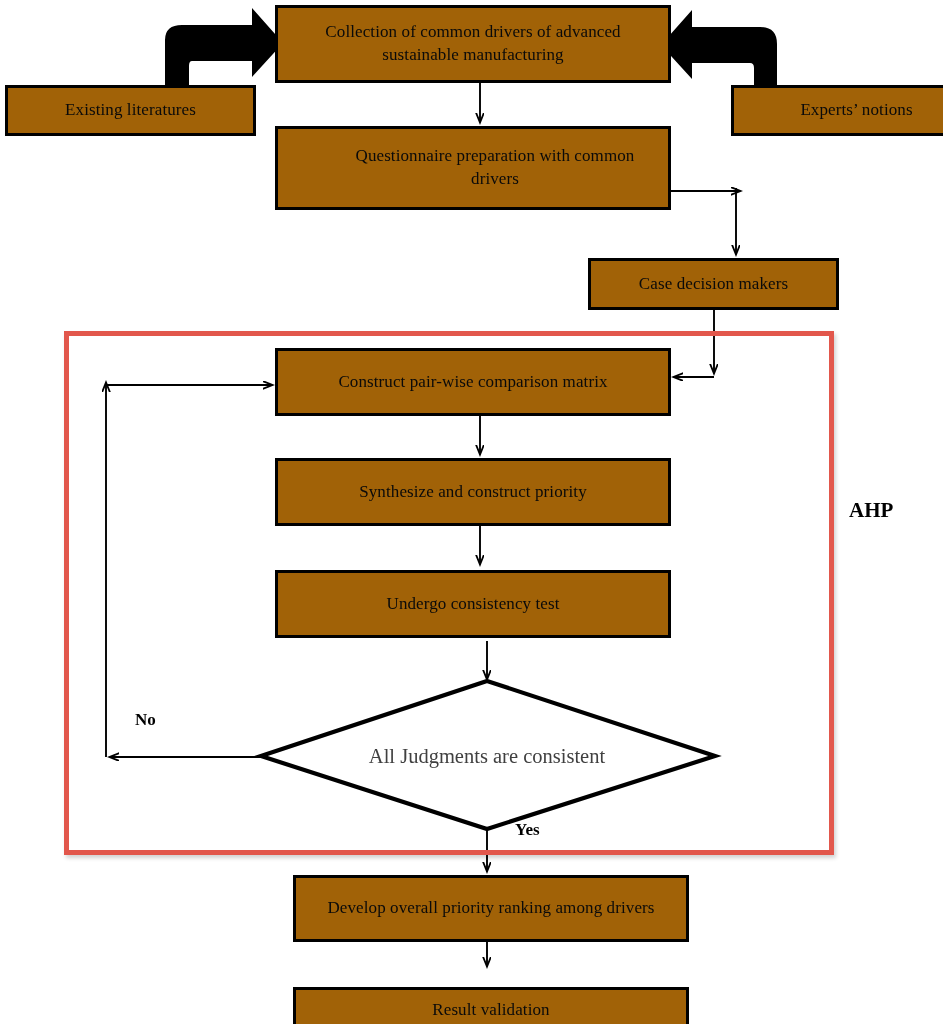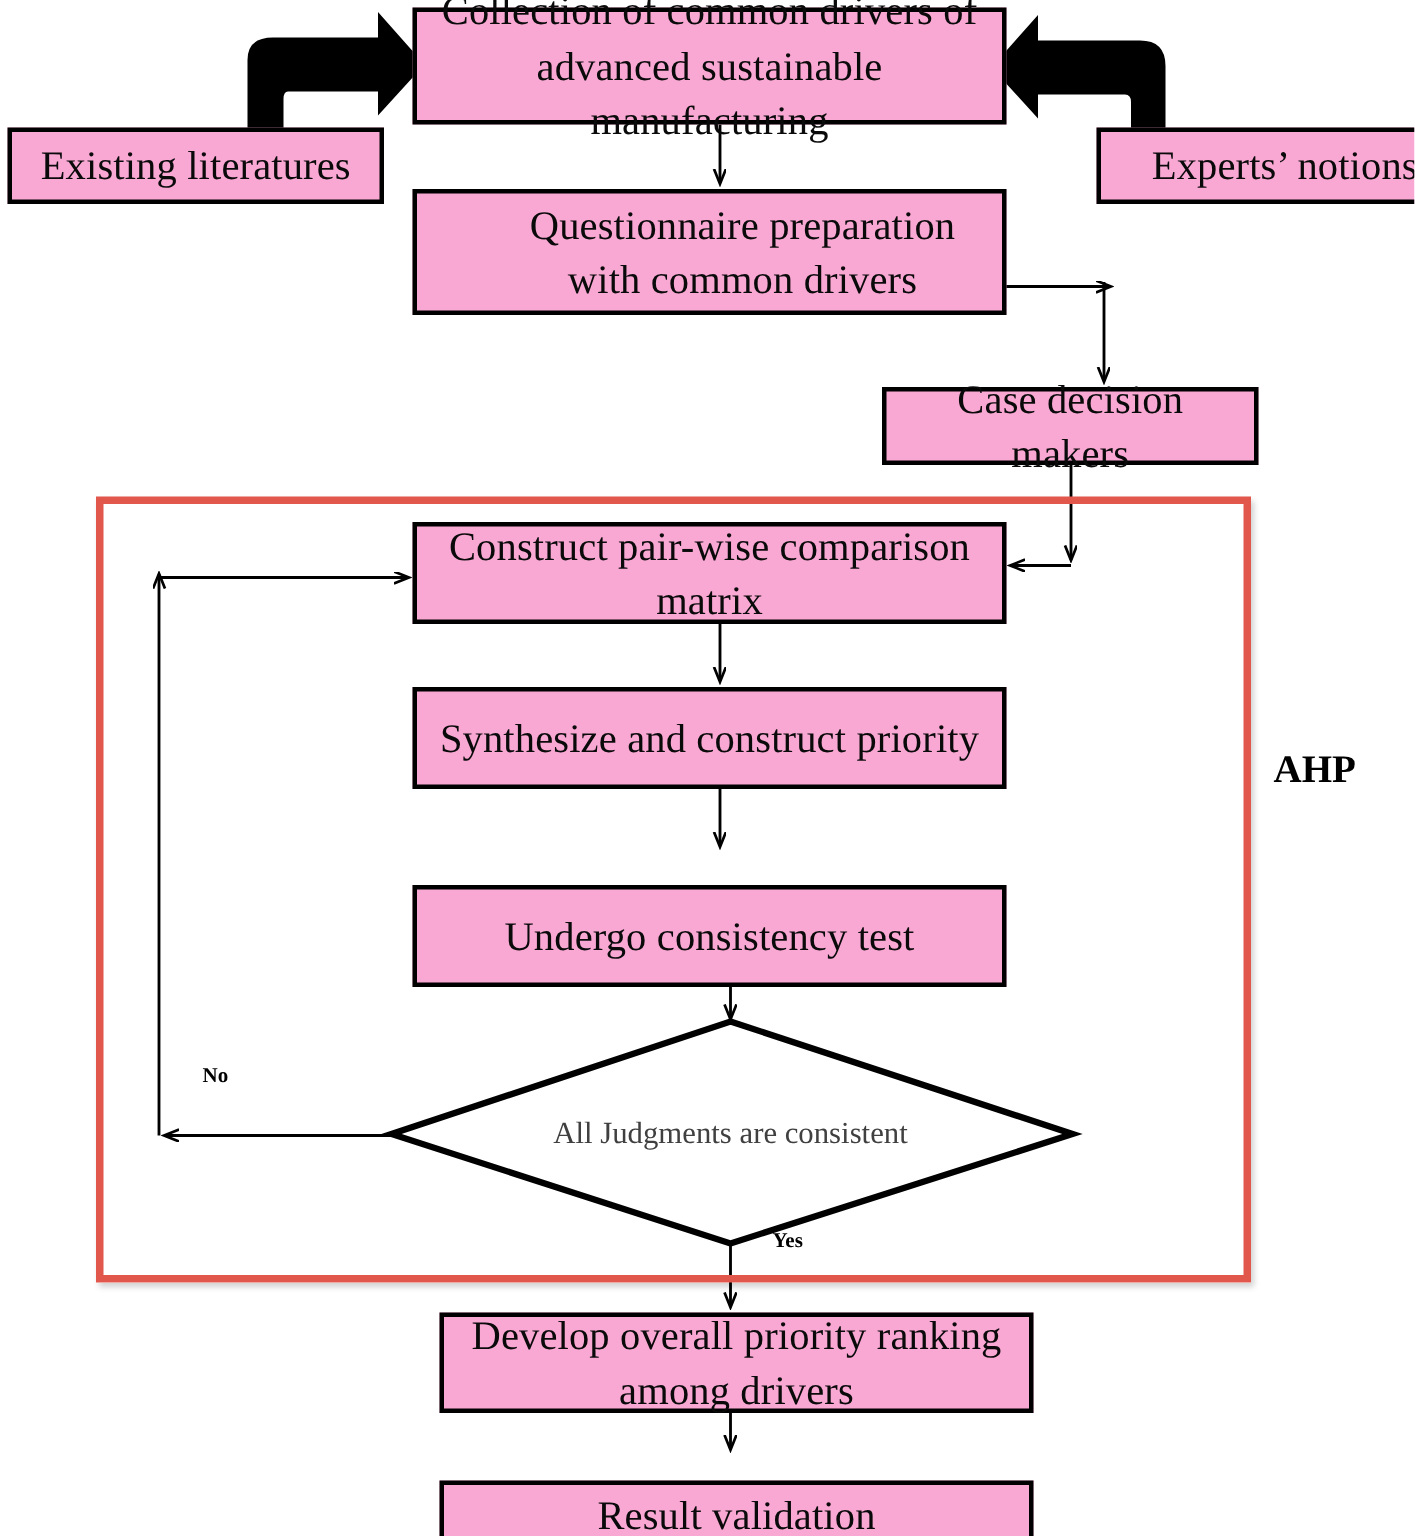--- a/index.html
+++ b/index.html
@@ -17,28 +17,28 @@
   }
   svg.layer {
     position: absolute;
     top: 0; left: 0;
     width: 943px;
     height: 1024px;
   }
   .node-box {
     position: absolute;
     box-sizing: border-box;
-    background: #f9a8d4;
+    background: #a16207;
     border: 3.5px solid #000000;
     display: flex;
     align-items: center;
     justify-content: center;
     text-align: center;
     font-family: "Liberation Serif", serif;
-    font-size: 27px;
+    font-size: 17px;
     line-height: 1.35;
     color: #0a0a0a;
     letter-spacing: 0.1px;
     z-index: 5;
   }
   .node-box span { display: block; padding: 0 10px; }
   .diamond-label {
     position: absolute;
     display: flex;
     align-items: center;
@@ -48,30 +48,30 @@
     font-size: 20.5px;
     line-height: 1.45;
     color: #404040;
     z-index: 6;
     pointer-events: none;
   }
   .edge-label {
     position: absolute;
     font-family: "Liberation Serif", serif;
     font-weight: bold;
-    font-size: 14px;
+    font-size: 17px;
     color: #000000;
     z-index: 7;
     white-space: nowrap;
   }
   .group-label {
     position: absolute;
     font-family: "Liberation Serif", serif;
     font-weight: bold;
-    font-size: 26px;
+    font-size: 21px;
     color: #000000;
     z-index: 7;
     white-space: nowrap;
   }
   .group-frame {
     position: absolute;
     box-sizing: border-box;
     border: 5px solid #e2574c;
     background: transparent;
     z-index: 1;
@@ -168,21 +168,21 @@
   </div>
 
   <div class="node-box" style="left:588px; top:258px; width:251px; height:52px;">
     <span>Case decision makers</span>
   </div>
 
   <div class="node-box" style="left:275px; top:458px; width:396px; height:68px;align-items:center;">
     <span>Synthesize and construct priority</span>
   </div>
 
-  <div class="node-box" style="left:275px; top:570px; width:396px; height:68px;margin-top:20px;">
+  <div class="node-box" style="left:275px; top:570px; width:396px; height:68px;">
     <span>Undergo consistency test</span>
   </div>
 
   <div class="diamond-label" style="left:367px; top:722px; width:240px; height:70px;">
     <span>All Judgments are consistent</span>
   </div>
 
   <div class="node-box" style="left:293px; top:875px; width:396px; height:67px;">
     <span>Develop overall priority ranking among drivers</span>
   </div>

